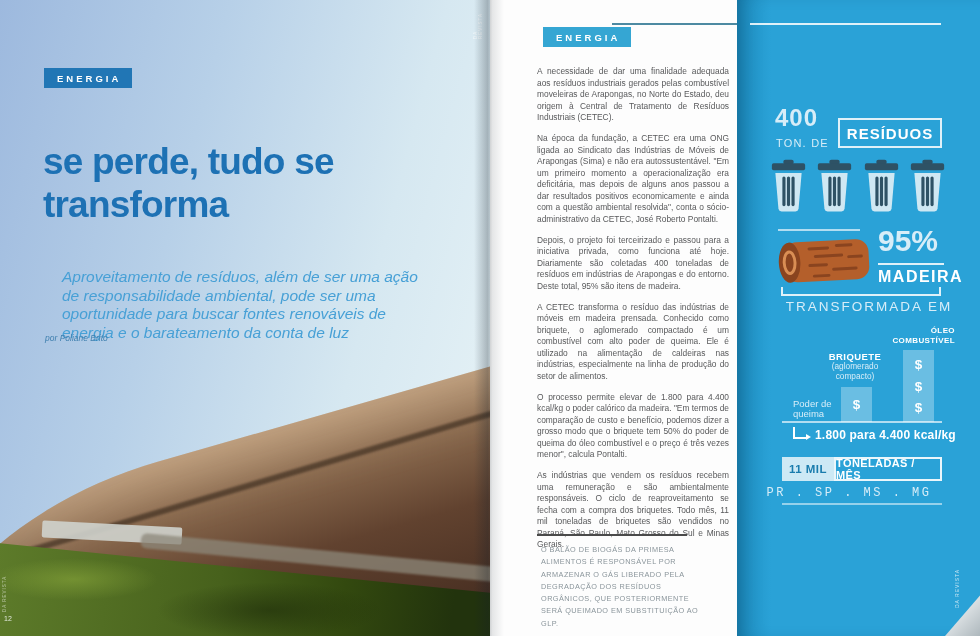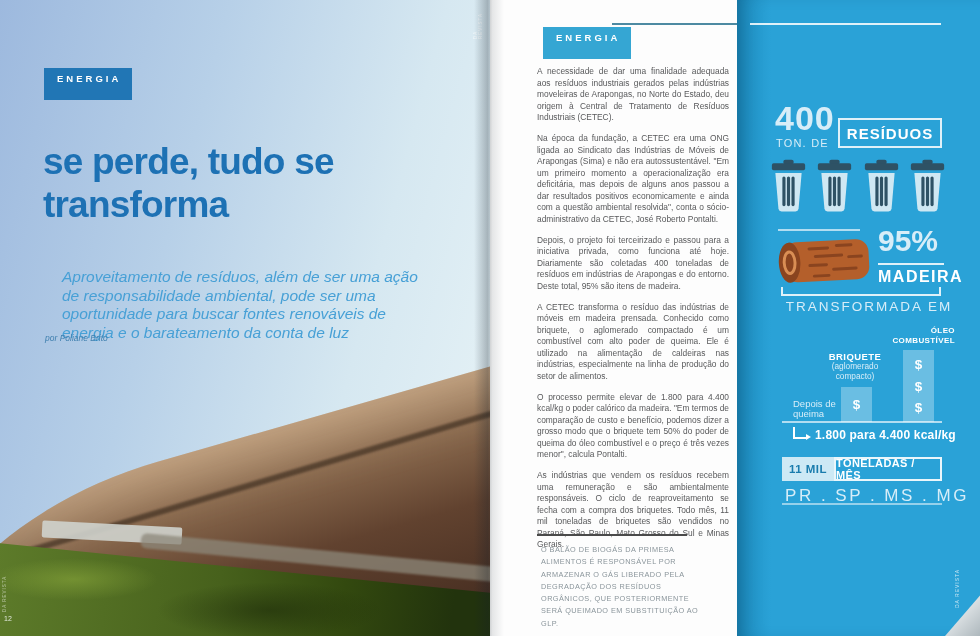--- a/index.html
+++ b/index.html
@@ -20,21 +20,21 @@
     background:#cfd3cd;opacity:.9;border-radius:2px;}
   .dirt-path{position:absolute;left:140px;top:552px;width:400px;height:15px;transform:rotate(5.5deg);
     background:#8d887a;opacity:.75;border-radius:6px;filter:blur(1px);}
   .grass{position:absolute;left:0;top:533px;width:490px;height:103px;
     clip-path:polygon(0 10%, 100% 58%, 100% 100%, 0 100%);
     background:
       radial-gradient(120px 30px at 15% 45%, rgba(140,170,60,.55), rgba(0,0,0,0) 70%),
       radial-gradient(160px 40px at 55% 75%, rgba(30,45,10,.6), rgba(0,0,0,0) 70%),
       linear-gradient(97deg,#5d7b2a 0%,#47611c 45%,#33490f 70%,#22330d 92%);}
   .badge{color:#fff;font-weight:bold;font-size:9.5px;letter-spacing:3px;
-    padding:5px 11px 16px 13px;display:inline-block;}
+    padding:5px 11px 4px 13px;display:inline-block;}
   .badge-left{position:absolute;left:44px;top:68px;background:#2176b5;}
   .title{position:absolute;left:43px;top:96px;margin:0;width:420px;
     font-size:37px;line-height:1.18;font-weight:bold;letter-spacing:-.8px;color:#1d71b4;}
   .subtitle{position:absolute;left:44px;top:250px;margin:18px;width:372px;
     font-size:15.5px;line-height:1.2;font-style:italic;color:#47a0d6;}
   .byline{position:absolute;left:45px;top:333px;font-size:8.5px;font-style:italic;
     color:#3f7fae;}
   .pagenum{position:absolute;left:4px;top:615px;font-size:7px;color:rgba(240,245,240,.9);}
   .vtext{writing-mode:vertical-rl;transform:rotate(180deg);letter-spacing:1px;}
   .spine-text-left{position:absolute;left:2px;top:556px;height:56px;font-size:4.5px;color:rgba(255,255,255,.55);}
@@ -49,21 +49,21 @@
   .caption{position:absolute;left:47px;top:534px;width:170px;}
   .caption-rule{width:150px;border-top:2px solid #4a4a4a;margin-bottom:8px;}
   .caption p{margin:4px;font-size:7.3px;line-height:12.3px;letter-spacing:.45px;color:#8a959b;}
 
   
   .infographic{position:absolute;left:737px;top:0;width:243px;height:636px;
     background:linear-gradient(90deg,#1e8fc2 0,#2aa2d7 14%,#2aa2d7 100%);
     box-shadow:inset 16px 0 20px -12px rgba(0,50,80,.4);color:#fff;}
   .ig-rule{position:absolute;background:rgba(255,255,255,.85);}
   .top-rule{left:13px;top:23px;width:191px;height:1.5px;}
-  .stat-400{position:absolute;left:38px;top:101px;font-size:34px;line-height:34px;font-weight:bold;
+  .stat-400{position:absolute;left:38px;top:101px;font-size:24px;line-height:34px;font-weight:bold;
     color:#d7edf8;letter-spacing:1px;}
   .stat-400-unit{position:absolute;left:39px;top:137px;font-size:11px;letter-spacing:1.2px;color:#d7edf8;}
   .residuos-box{position:absolute;left:101px;top:118px;width:104px;height:30px;
     border:2px solid rgba(255,255,255,.85);display:flex;align-items:center;justify-content:center;
     font-size:15px;font-weight:bold;letter-spacing:1px;color:#fff;}
   .trash-row{position:absolute;left:34px;top:157px;width:174px;display:flex;justify-content:space-between;}
   .log-rule{left:41px;top:229px;width:82px;height:1.5px;opacity:.75;}
   .log-wrap{position:absolute;left:36px;top:235px;transform:rotate(-3deg);}
   .stat-95{position:absolute;left:141px;top:224px;width:68px;
     font-size:30px;line-height:34px;font-weight:bold;color:#d7edf8;}
@@ -91,22 +91,22 @@
     border-left:2px solid #fff;border-bottom:2px solid #fff;}
   .kcal-arrowhead{position:absolute;left:69px;top:434px;width:0;height:0;
     border-left:5px solid #fff;border-top:3.5px solid transparent;border-bottom:3.5px solid transparent;}
   .kcal{position:absolute;left:78px;top:428px;font-size:12px;font-weight:bold;color:#fff;letter-spacing:.2px;}
   .vol-value{position:absolute;left:45px;top:457px;width:52px;height:24px;background:#cde9f5;
     color:#1a7cad;font-size:11.5px;font-weight:bold;letter-spacing:.5px;
     display:flex;align-items:center;justify-content:center;}
   .vol-unit{position:absolute;left:97px;top:457px;width:108px;height:24px;
     border:2px solid rgba(255,255,255,.9);color:#fff;font-size:11px;font-weight:bold;letter-spacing:.4px;
     display:flex;align-items:center;justify-content:center;}
-  .states{position:absolute;left:40px;top:486px;width:200px;text-align:center;
-    font-size:17px;letter-spacing:2.5px;color:#d7edf8;}
+  .states{position:absolute;left:12px;top:486px;width:200px;text-align:center;
+    font-size:12px;letter-spacing:2.5px;color:#d7edf8;font-family:Liberation Mono, monospace;}
   .bottom-rule{left:45px;top:503px;width:160px;height:1.5px;opacity:.6;}
   .spine-text-right{position:absolute;left:217px;top:548px;height:60px;font-size:5px;color:rgba(255,255,255,.75);}
 
   
   .spine-shadow{position:absolute;left:474px;top:0;width:30px;height:636px;pointer-events:none;
     background:linear-gradient(90deg,rgba(20,30,40,0) 0%,rgba(20,30,40,.28) 45%,rgba(20,30,40,.10) 62%,rgba(20,30,40,0) 100%);}
   .page-curl{position:absolute;right:0;bottom:0;width:38px;height:44px;
     clip-path:polygon(100% 8%, 8% 100%, 100% 100%);
     background:linear-gradient(135deg,#f4f6f7 20%,#d7dde0 55%,#aeb8bd 100%);}
 </style>
@@ -132,21 +132,21 @@
     <div class="byline">por Poliane Brito</div>
     <div class="spine-text-left vtext">DA REVISTA</div>
     <div class="pagenum">12</div>
     <div class="photo-credit vtext">DA REVISTA</div>
   </section>
 
   <section class="page-right">
     <div class="badge badge-right">ENERGIA</div>
     <div class="header-rule-a"></div>
     <div class="article">
-      <p>A necessidade de dar uma finalidade adequada aos resíduos industriais gerados pelas indústrias moveleiras de Arapongas, no Norte do Estado, deu origem à Central de Tratamento de Resíduos Industriais (CETEC).</p>
+      <p>A necessidade de dar uma finalidade adequada aos resíduos industriais gerados pelas combustível moveleiras de Arapongas, no Norte do Estado, deu origem à Central de Tratamento de Resíduos Industriais (CETEC).</p>
       <p>Na época da fundação, a CETEC era uma ONG ligada ao Sindicato das Indústrias de Móveis de Arapongas (Sima) e não era autossustentável. "Em um primeiro momento a operacionalização era deficitária, mas depois de alguns anos passou a dar resultados positivos economicamente e ainda com a questão ambiental resolvida", conta o sócio-administrativo da CETEC, José Roberto Pontalti.</p>
       <p>Depois, o projeto foi terceirizado e passou para a iniciativa privada, como funciona até hoje. Diariamente são coletadas 400 toneladas de resíduos em indústrias de Arapongas e do entorno. Deste total, 95% são itens de madeira.</p>
       <p>A CETEC transforma o resíduo das indústrias de móveis em madeira prensada. Conhecido como briquete, o aglomerado compactado é um combustível com alto poder de queima. Ele é utilizado na alimentação de caldeiras nas indústrias, especialmente na linha de produção do setor de alimentos.</p>
       <p>O processo permite elevar de 1.800 para 4.400 kcal/kg o poder calórico da madeira. "Em termos de comparação de custo e benefício, podemos dizer a grosso modo que o briquete tem 50% do poder de queima do óleo combustível e o preço é três vezes menor", calcula Pontalti.</p>
       <p>As indústrias que vendem os resíduos recebem uma remuneração e são ambientalmente responsáveis. O ciclo de reaproveitamento se fecha com a compra dos briquetes. Todo mês, 11 mil toneladas de briquetes são vendidos no Paraná, São Paulo, Mato Grosso do Sul e Minas Gerais.</p>
     </div>
     <div class="caption">
       <div class="caption-rule"></div>
       <p>O BALÃO DE BIOGÁS DA PRIMESA ALIMENTOS É RESPONSÁVEL POR ARMAZENAR O GÁS LIBERADO PELA DEGRADAÇÃO DOS RESÍDUOS ORGÂNICOS, QUE POSTERIORMENTE SERÁ QUEIMADO EM SUBSTITUIÇÃO AO GLP.</p>
     </div>
@@ -229,21 +229,21 @@
     <div class="bar bar-briquete">
       <span class="dollar">$</span>
     </div>
     <div class="bar bar-oleo">
       <span class="dollar">$</span>
       <span class="dollar">$</span>
       <span class="dollar">$</span>
     </div>
 
     <div class="poder">
-      <div>Depois de</div>
+      <div>Poder de</div>
       <div>queima</div>
     </div>
     <div class="ig-rule baseline"></div>
 
     <div class="kcal-elbow"></div>
     <div class="kcal-arrowhead"></div>
     <div class="kcal">1.800 para 4.400 kcal/kg</div>
 
     <div class="vol-value">11 MIL</div>
     <div class="vol-unit">TONELADAS / MÊS</div>

